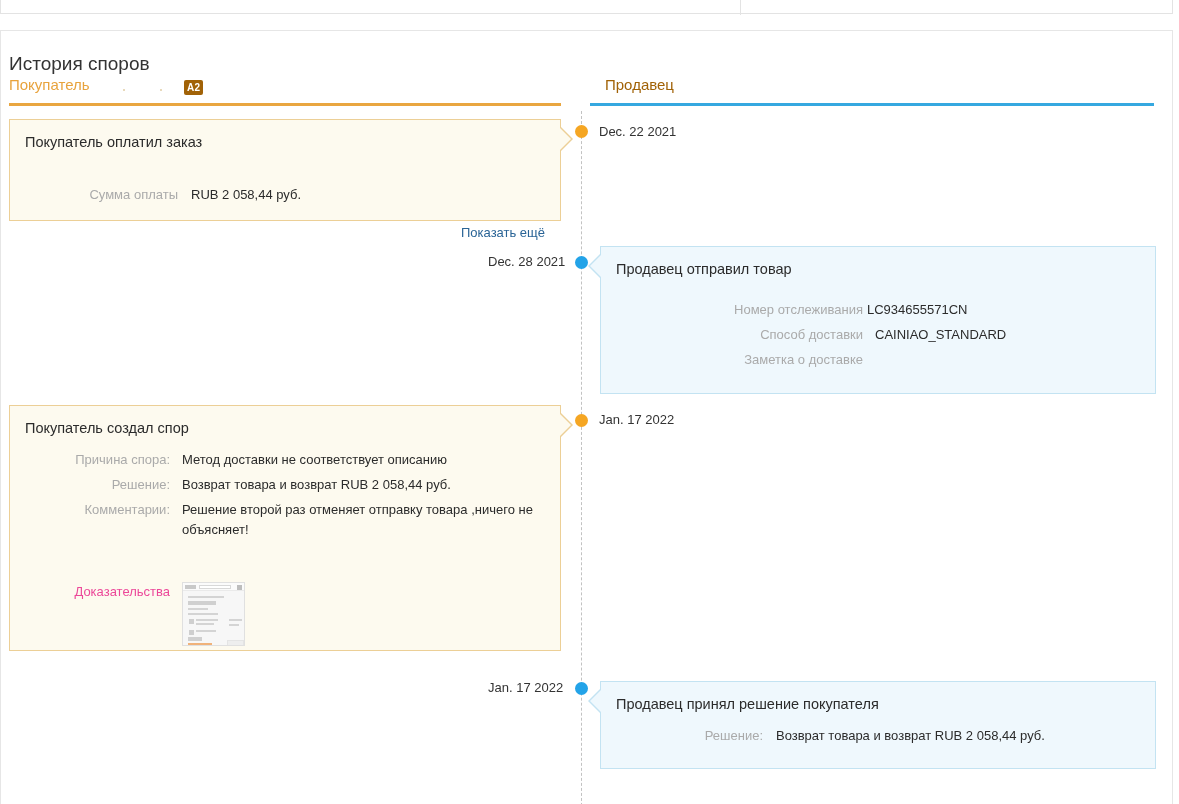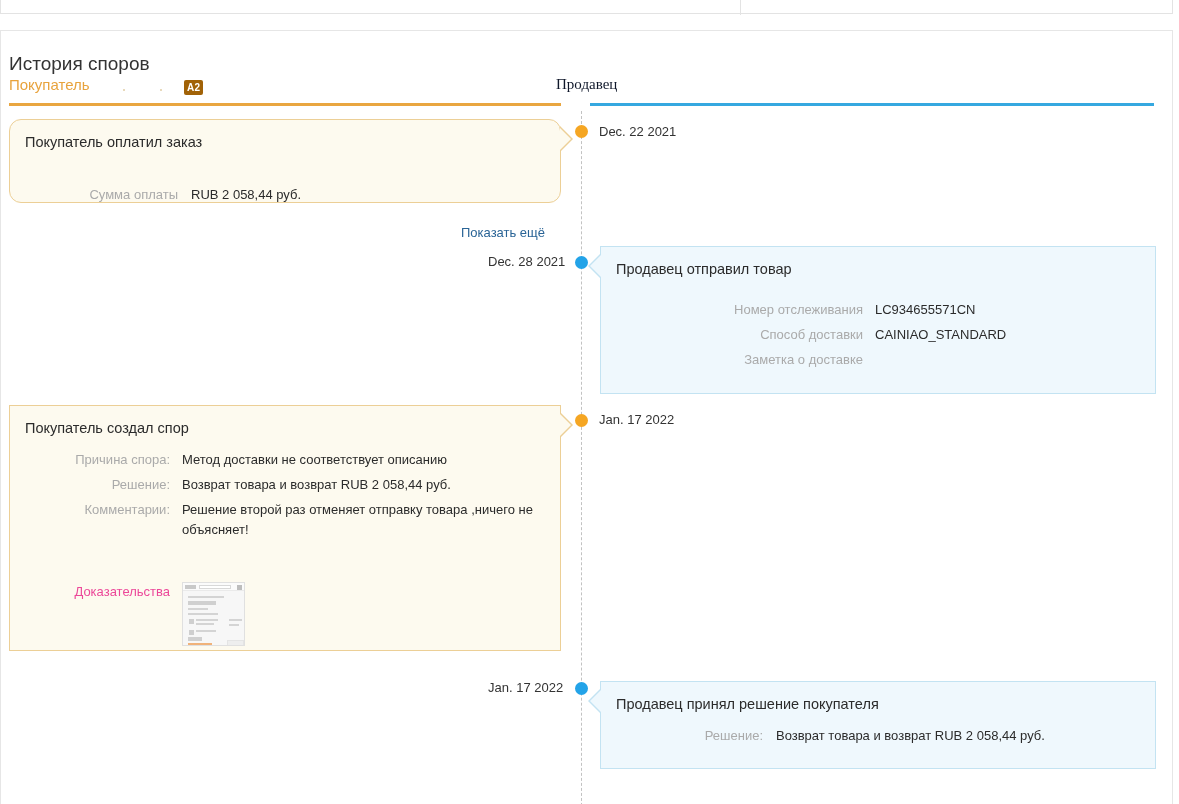--- a/index.html
+++ b/index.html
@@ -46,21 +46,21 @@
   }
 
   
   .role-head {
     position: absolute;
     top: 45px;
     font-size: 15px;
     white-space: nowrap;
   }
   .role-head.buyer  { left: 8px;   color: #e8a33d; }
-  .role-head.seller { left: 555px; color: #0f172a; font-family: Liberation Serif, serif; }
+  .role-head.seller { left: 604px; color: #a16207; }
 
   .role-rule {
     position: absolute;
     top: 72px;
     height: 3px;
   }
   .role-rule.buyer  { left: 8px;   width: 552px; background: #e9a640; }
   .role-rule.seller { left: 589px; width: 564px; background: #35a8e0; }
 
   .badge-a2 {
@@ -279,41 +279,41 @@
   <div class="role-rule buyer"></div>
 
   <div class="role-head seller">Продавец</div>
   <div class="role-rule seller"></div>
 
   <div class="spine"></div>
 
   <div class="node buyer" style="top:94px;"></div>
   <div class="date-lbl right-of" style="top:93px;">Dec. 22 2021</div>
 
-  <div class="card buyer" style="top:88px; width:552px; height:84px;border-radius:12px;">
+  <div class="card buyer" style="top:88px; width:552px; height:102px;">
     <span class="notch"></span>
     <span class="notch-fill"></span>
     <div class="card-title">Покупатель оплатил заказ</div>
     <div class="kv" style="left:0; top:65px; width:100%;">
       <span class="k" style="left:0; width:168px;">Сумма оплаты</span>
       <span class="v bold" style="left:181px;">RUB 2 058,44 руб.</span>
     </div>
     <div class="show-more" style="left:451px; top:105px;">Показать ещё</div>
   </div>
 
   <div class="node seller" style="top:225px;"></div>
   <div class="date-lbl" style="left:487px; top:223px;">Dec. 28 2021</div>
 
   <div class="card seller" style="top:207px; width:556px; height:148px;">
     <span class="notch"></span>
     <span class="notch-fill"></span>
     <div class="card-title">Продавец отправил товар</div>
     <div class="kv" style="left:0; top:53px; width:100%;">
       <span class="k" style="left:0; width:262px;">Номер отслеживания</span>
-      <span class="v" style="left:274px;">LC934655571CN</span>
+      <span class="v" style="left:266px;">LC934655571CN</span>
     </div>
     <div class="kv" style="left:0; top:78px; width:100%;">
       <span class="k" style="left:0; width:262px;">Способ доставки</span>
       <span class="v" style="left:274px;">CAINIAO_STANDARD</span>
     </div>
     <div class="kv" style="left:0; top:103px; width:100%;">
       <span class="k" style="left:0; width:262px;">Заметка о доставке</span>
       <span class="v" style="left:274px;"></span>
     </div>
   </div>

